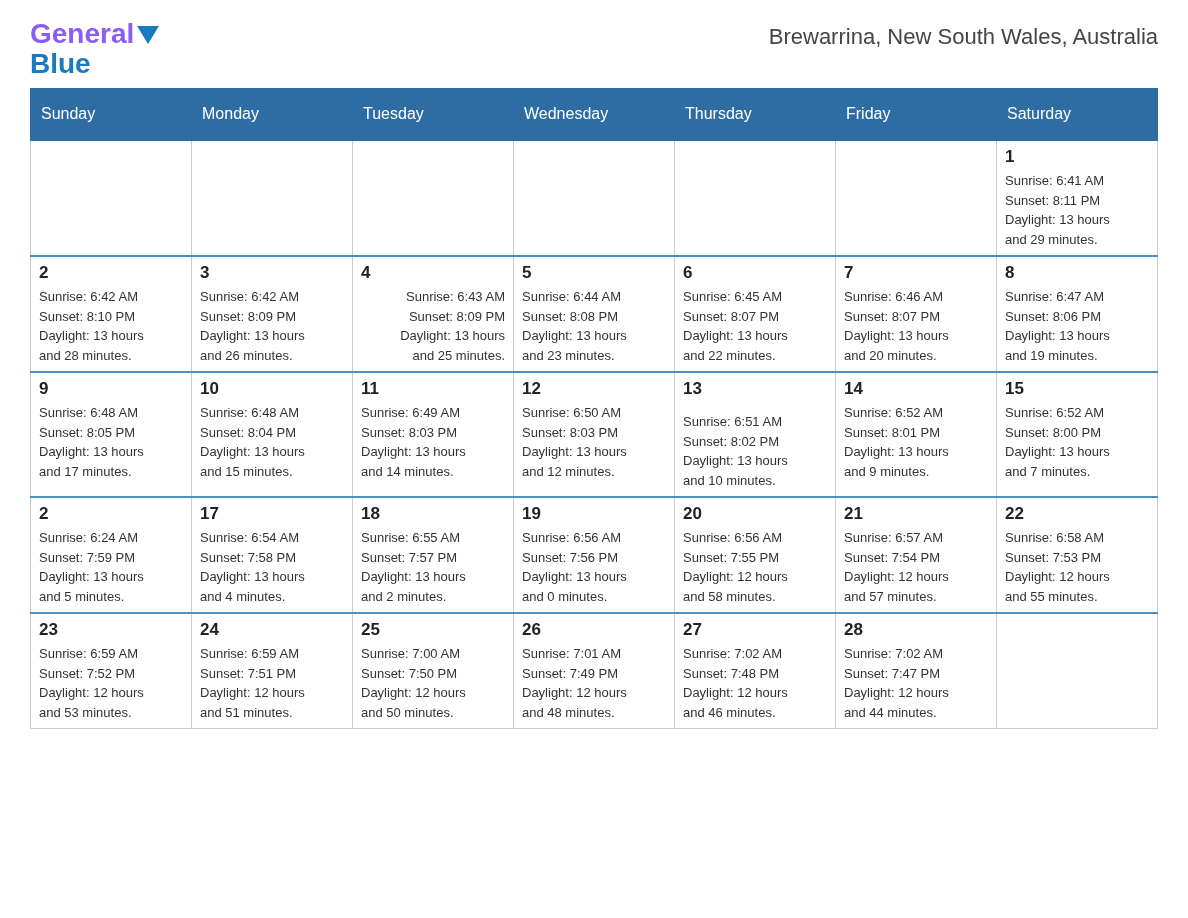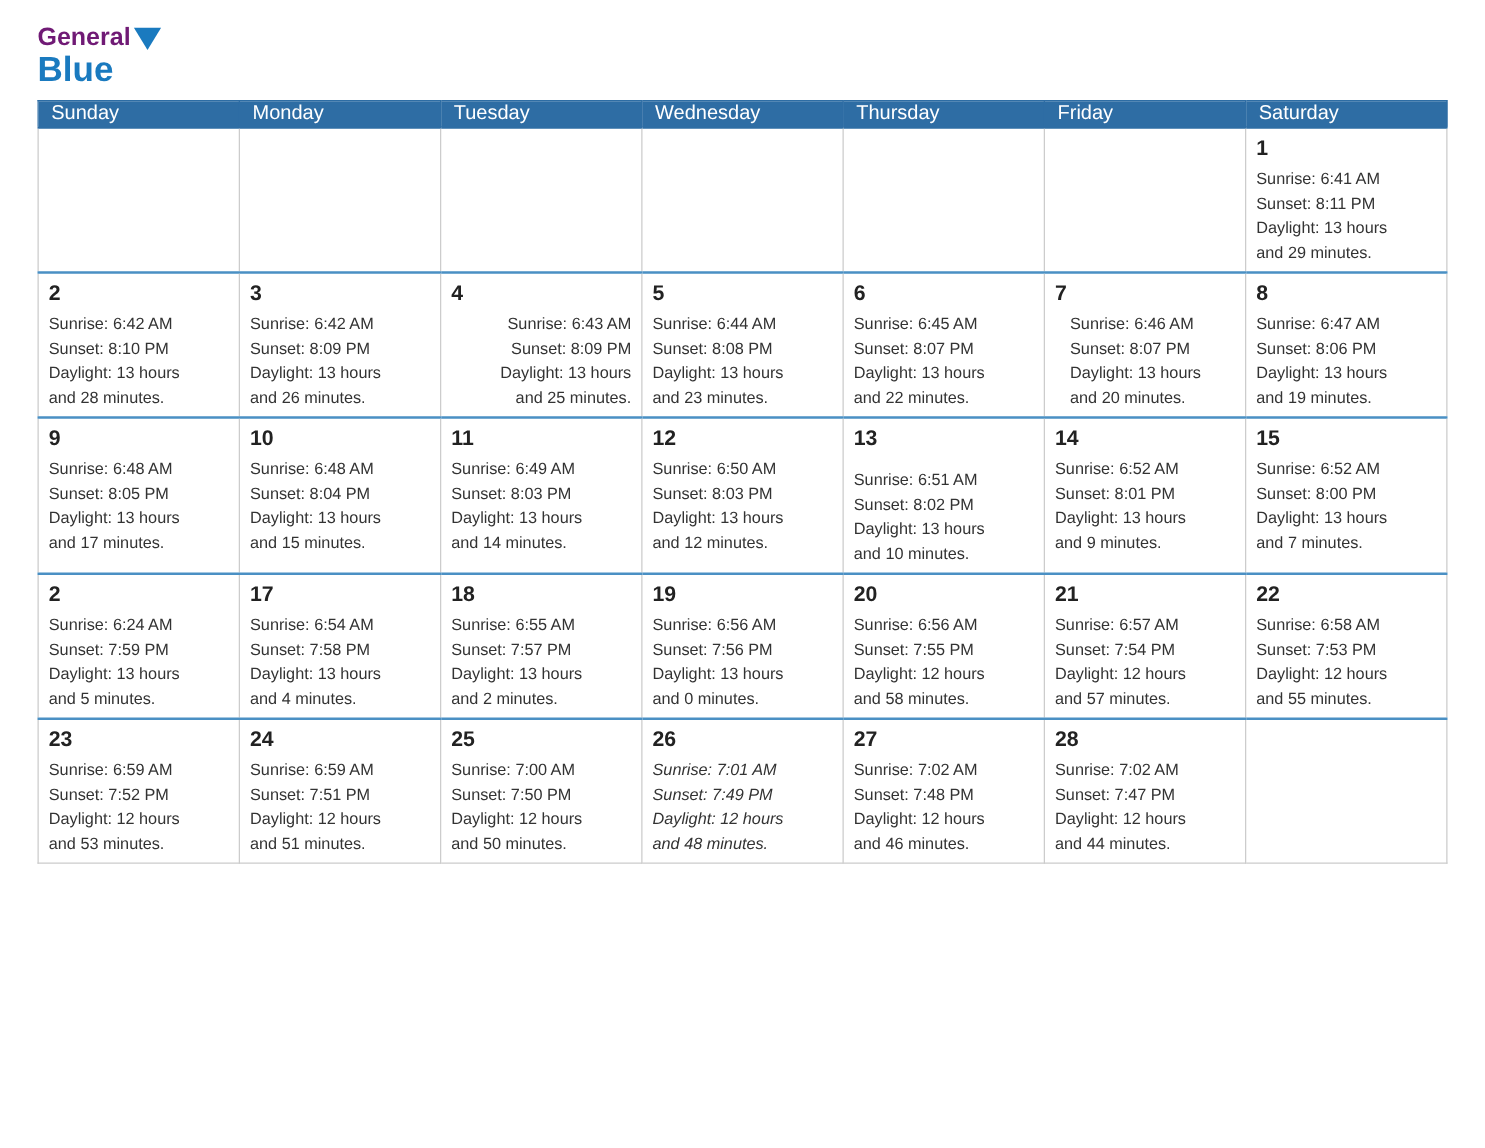--- a/index.html
+++ b/index.html
@@ -15,23 +15,23 @@
       justify-content: space-between;
       align-items: flex-start;
       margin-bottom: 10px;
     }
     .logo {
       display: flex;
       flex-direction: column;
       align-items: flex-start;
     }
     .logo-text {
-      font-size: 20px;
+      font-size: 28px;
       font-weight: bold;
-      color: #701a75;
+      color: #8b5cf6;
       line-height: 1;
     }
     .logo-line2 {
       font-size: 28px;
       font-weight: bold;
       color: #1a7abf;
       line-height: 1;
       margin-top: 2px;
     }
     .title-section {
@@ -51,21 +51,21 @@
     .calendar-table {
       width: 100%;
       border-collapse: collapse;
       margin-top: 10px;
     }
     .calendar-table th {
       background-color: #2e6da4;
       color: #fff;
       font-size: 16px;
       font-weight: normal;
-      padding: 1px 10px;
+      padding: 16px 10px;
       text-align: left;
       border: 1px solid #2e6da4;
     }
     .calendar-table td {
       vertical-align: top;
       padding: 6px 8px;
       border: 1px solid #ccc;
       width: calc(100% / 7);
       min-height: 110px;
       font-size: 13px;
@@ -106,20 +106,21 @@
   <div class="logo">
     <div class="logo-top-row">
       <span class="logo-text">General</span>
       <svg width="22" height="18" viewBox="0 0 22 18" style="margin-left:3px;margin-top:2px;">
         <polygon points="0,0 22,0 11,18" fill="#1a7abf"></polygon>
       </svg>
     </div>
     <div class="logo-line2">Blue</div>
   </div>
   <div class="title-section">
+    <div class="location-title">Brewarrina, New South Wales, Australia</div>
   </div>
 </div>
 
 <table class="calendar-table">
   <thead>
     <tr>
       <th>Sunday</th>
       <th>Monday</th>
       <th>Tuesday</th>
       <th>Wednesday</th>
@@ -175,21 +176,21 @@
         </td>
         <td>
           <span class="day-number">6</span>
           <div class="day-info" style="white-space: pre-line;">Sunrise: 6:45 AM
 Sunset: 8:07 PM
 Daylight: 13 hours
 and 22 minutes.</div>
         </td>
         <td>
           <span class="day-number">7</span>
-          <div class="day-info" style="white-space: pre-line; margin-left: 12px;">Sunrise: 6:46 AM
+          <div class="day-info" style="white-space: pre-line;">Sunrise: 6:46 AM
 Sunset: 8:07 PM
 Daylight: 13 hours
 and 20 minutes.</div>
         </td>
         <td>
           <span class="day-number">8</span>
           <div class="day-info" style="white-space: pre-line;">Sunrise: 6:47 AM
 Sunset: 8:06 PM
 Daylight: 13 hours
 and 19 minutes.</div>
@@ -314,21 +315,21 @@
         </td>
         <td>
           <span class="day-number">25</span>
           <div class="day-info" style="white-space: pre-line;">Sunrise: 7:00 AM
 Sunset: 7:50 PM
 Daylight: 12 hours
 and 50 minutes.</div>
         </td>
         <td>
           <span class="day-number">26</span>
-          <div class="day-info" style="white-space: pre-line; font-style: italic;">Sunrise: 7:01 AM
+          <div class="day-info" style="white-space: pre-line;">Sunrise: 7:01 AM
 Sunset: 7:49 PM
 Daylight: 12 hours
 and 48 minutes.</div>
         </td>
         <td>
           <span class="day-number">27</span>
           <div class="day-info" style="white-space: pre-line;">Sunrise: 7:02 AM
 Sunset: 7:48 PM
 Daylight: 12 hours
 and 46 minutes.</div>

